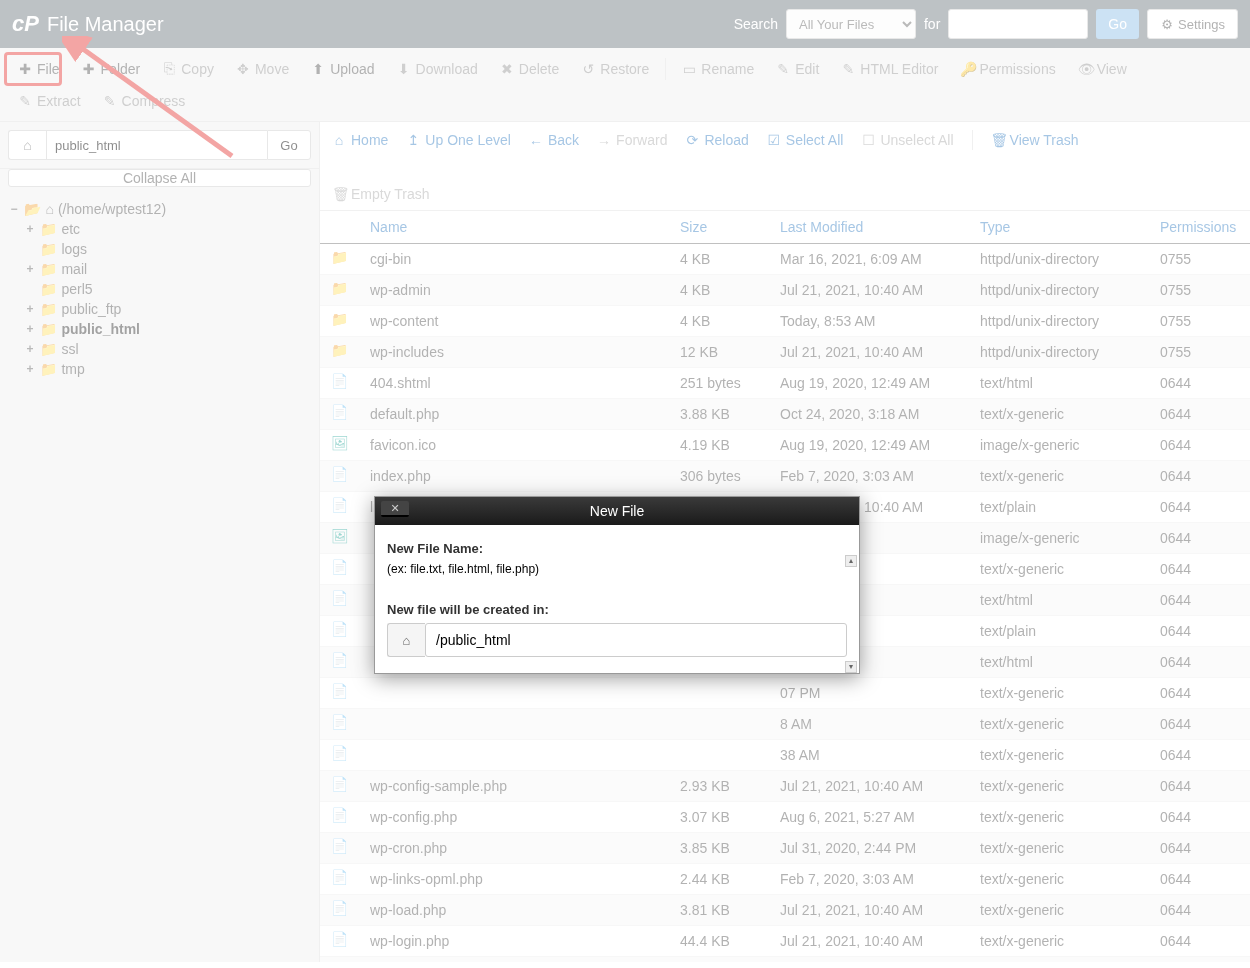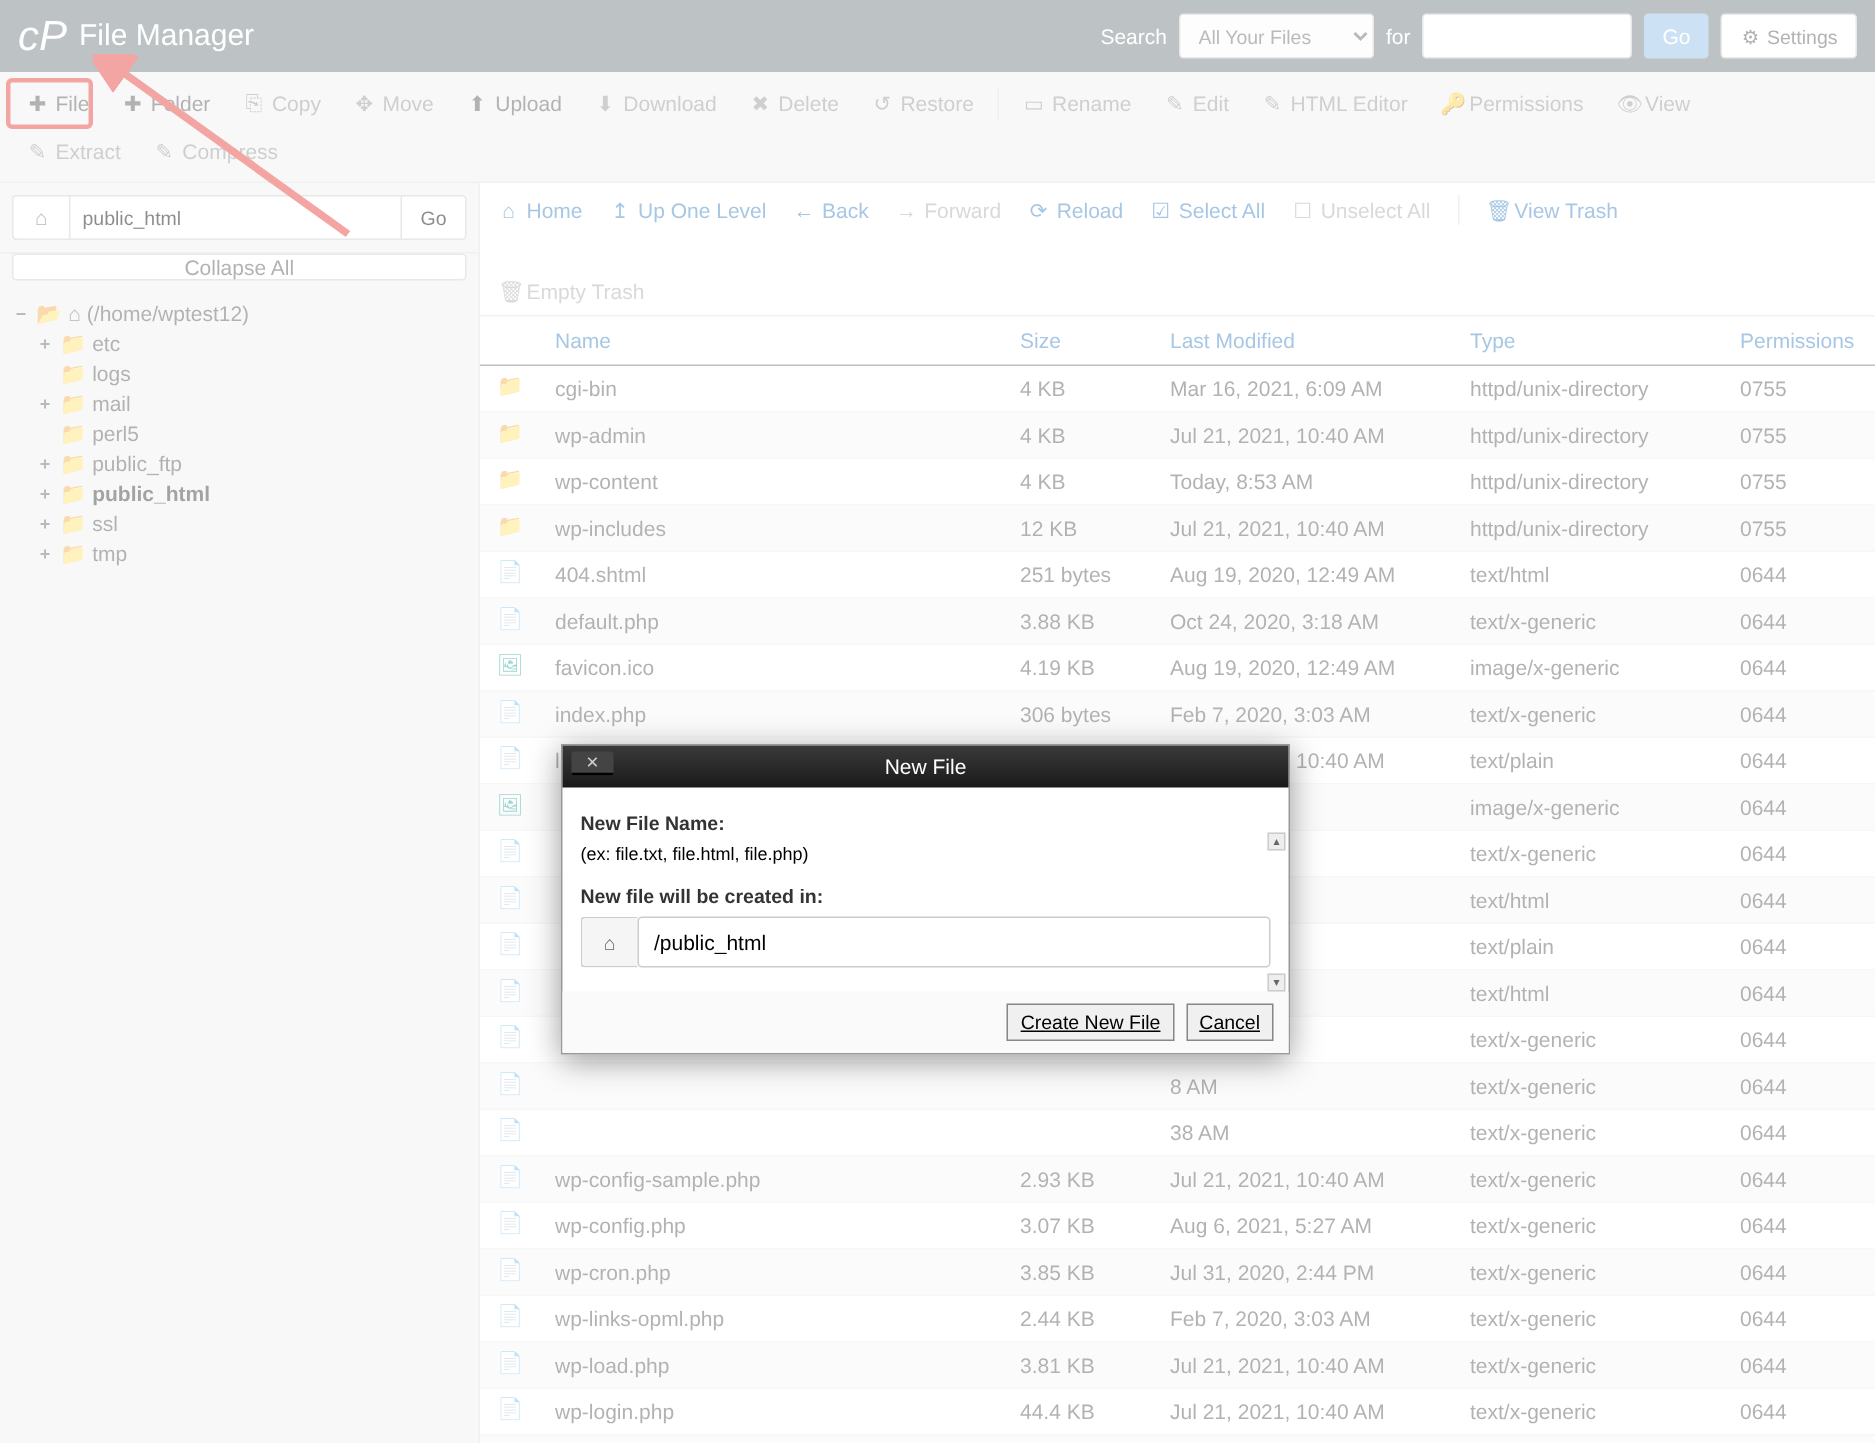--- a/index.html
+++ b/index.html
@@ -1,21 +1,21 @@
 <!DOCTYPE html>
 <html><head>
 <meta charset="utf-8">
 <style>
 * { box-sizing: border-box; margin: 0; padding: 0; }
 body { font-family: -apple-system, BlinkMacSystemFont, "Segoe UI", Arial, sans-serif; font-size: 14px; color: #333; background: #fff; width: 1250px; height: 968px; overflow: hidden; position: relative; }
 
 
 .header { background: #6e787f; height: 48px; display: flex; align-items: center; padding: 0 12px; color: #fff; }
 .header .logo { font-size: 20px; font-weight: 500; display: flex; align-items: center; gap: 8px; }
-.header .logo-icon { font-size: 28px; font-weight: normal; font-style: italic; }
+.header .logo-icon { font-size: 22px; font-weight: bold; font-style: italic; }
 .header .search-area { margin-left: auto; display: flex; align-items: center; gap: 8px; }
 .header .search-area label { font-size: 14px; }
 .header select { height: 30px; border: 1px solid #ccc; border-radius: 3px; padding: 0 22px 0 8px; font-size: 13px; color: #666; width: 130px; background: #fafafa; }
 .header input[type="text"] { height: 30px; border: 1px solid #ccc; border-radius: 3px; padding: 0 8px; width: 140px; }
 .header .go-btn { background: #8fbfe6; color: #fff; border: none; height: 30px; padding: 0 12px; border-radius: 3px; font-size: 14px; cursor: pointer; }
 .header .settings-btn { background: #fff; border: 1px solid #ccc; border-radius: 3px; height: 30px; padding: 0 12px; color: #555; font-size: 13px; cursor: pointer; display: flex; align-items: center; gap: 4px; }
 
 
 .toolbar { background: #f0f0f0; border-bottom: 1px solid #ddd; padding: 6px 8px; display: flex; flex-wrap: wrap; align-items: center; gap: 2px; position: relative; }
 .toolbar-item { padding: 6px 10px; color: #888; opacity: 0.88; display: flex; align-items: center; gap: 5px; font-size: 14px; cursor: pointer; border-radius: 3px; }
@@ -502,29 +502,25 @@
 <div class="modal">
   <div class="modal-title">
     <div class="modal-close">
         <span>✕</span>
       </div>
     <span>New File</span>
   </div>
   <div class="modal-body">
     <label>New File Name:</label>
     <div class="hint">(ex: file.txt, file.html, file.php)</div>
-    <label style="margin-top:14px">New file will be created in:</label>
+    <label style="margin-top:26px">New file will be created in:</label>
     <div class="loc-row">
       <div class="loc-icon">
           <span>⌂</span>
         </div>
       <input class="loc-input" type="text" value="/public_html" style="">
     </div>
     <div class="modal-scroll">
       <div class="sbtn">▴</div>
       <div class="sbtn" style="position:absolute;bottom:0">▾</div>
     </div>
   </div>
-  <div class="modal-footer">
-    <button>Create New File</button>
-    <button>Cancel</button>
-  </div>
 </div>
 
 </body></html>

